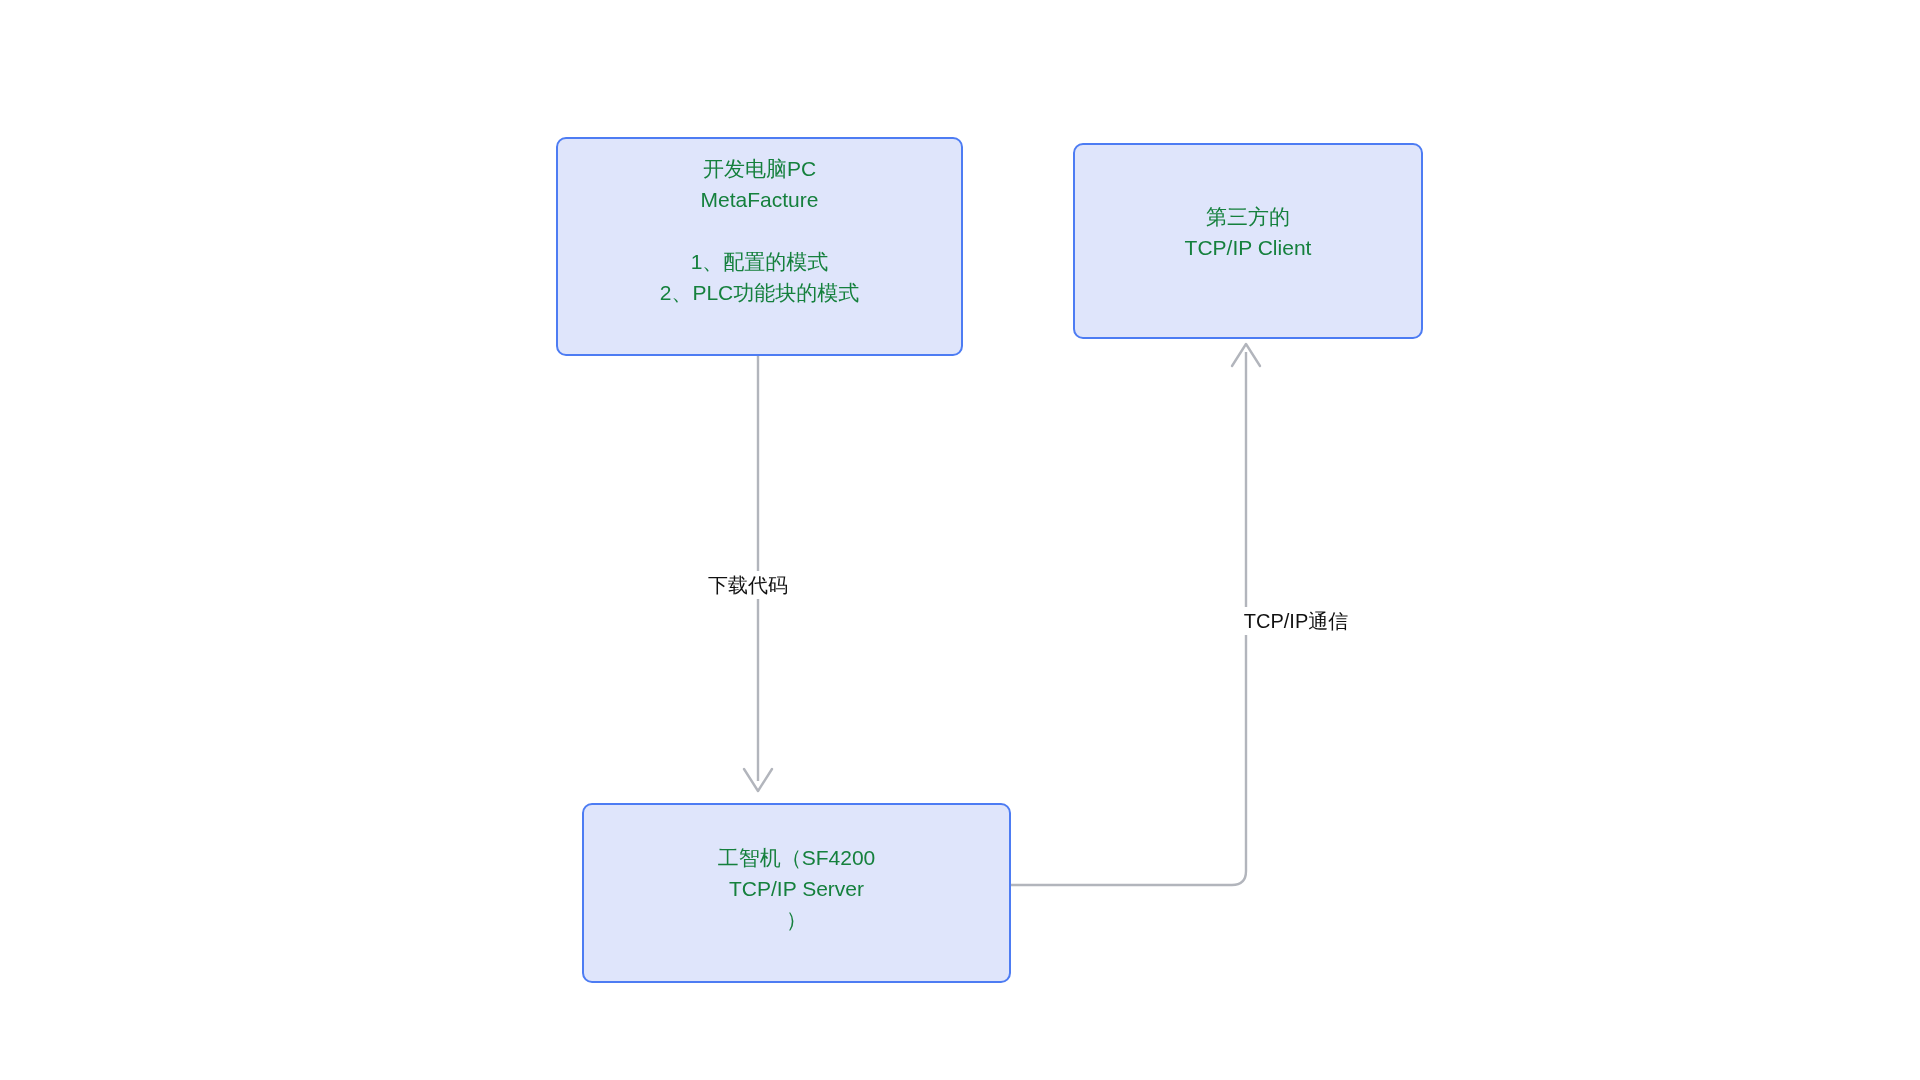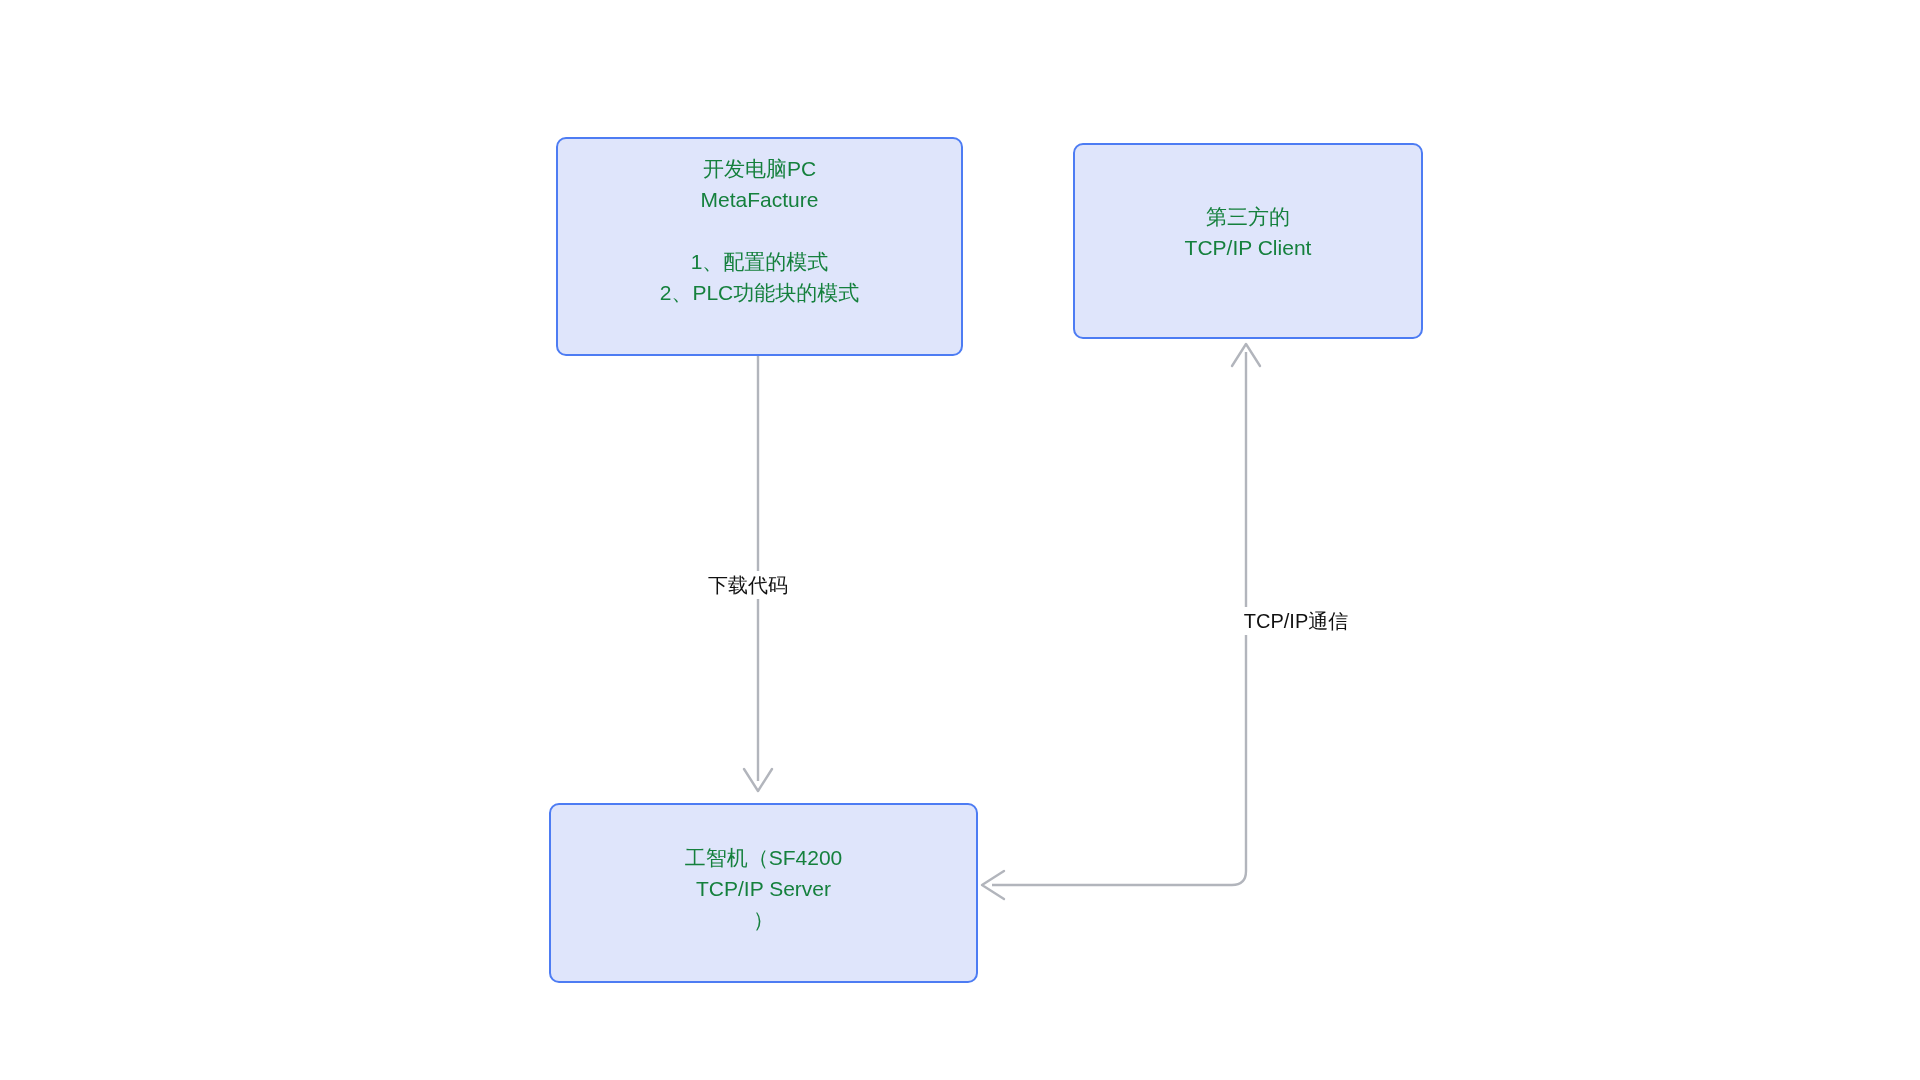--- a/index.html
+++ b/index.html
@@ -58,21 +58,21 @@
     left: 1073px;
     top: 143px;
     width: 350px;
     height: 196px;
   }
   #node-third-party-client .node-text {
     transform: translateY(-9px);
     text-align: center;
   }
   #node-sf4200-server {
-    left: 549px;
+    left: 582px;
     top: 803px;
     width: 429px;
     height: 180px;
   }
   #node-sf4200-server .node-text {
     transform: translateY(-5px);
   }
   .node-text {
     display: block;
   }

